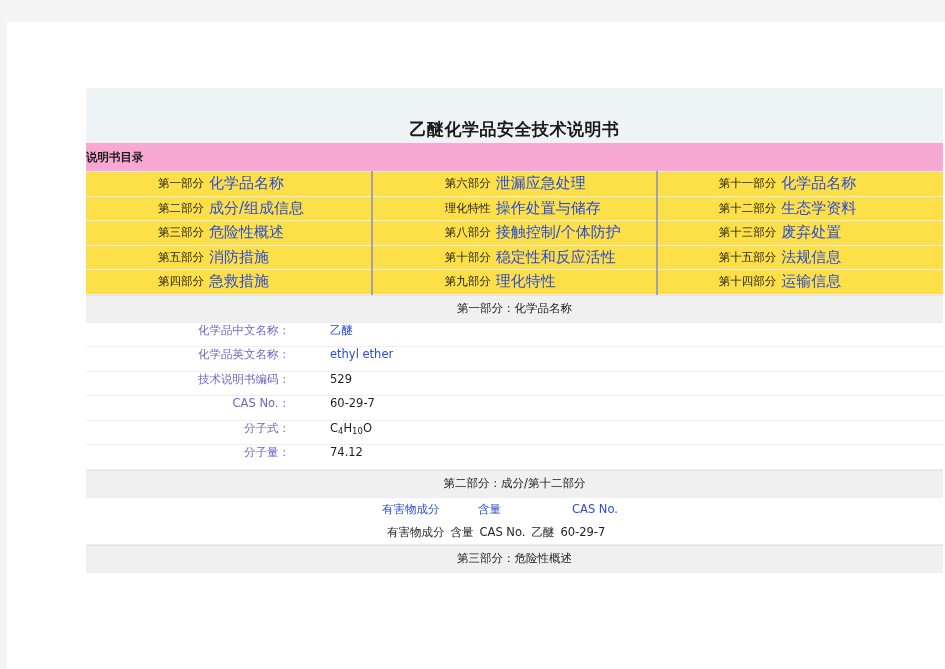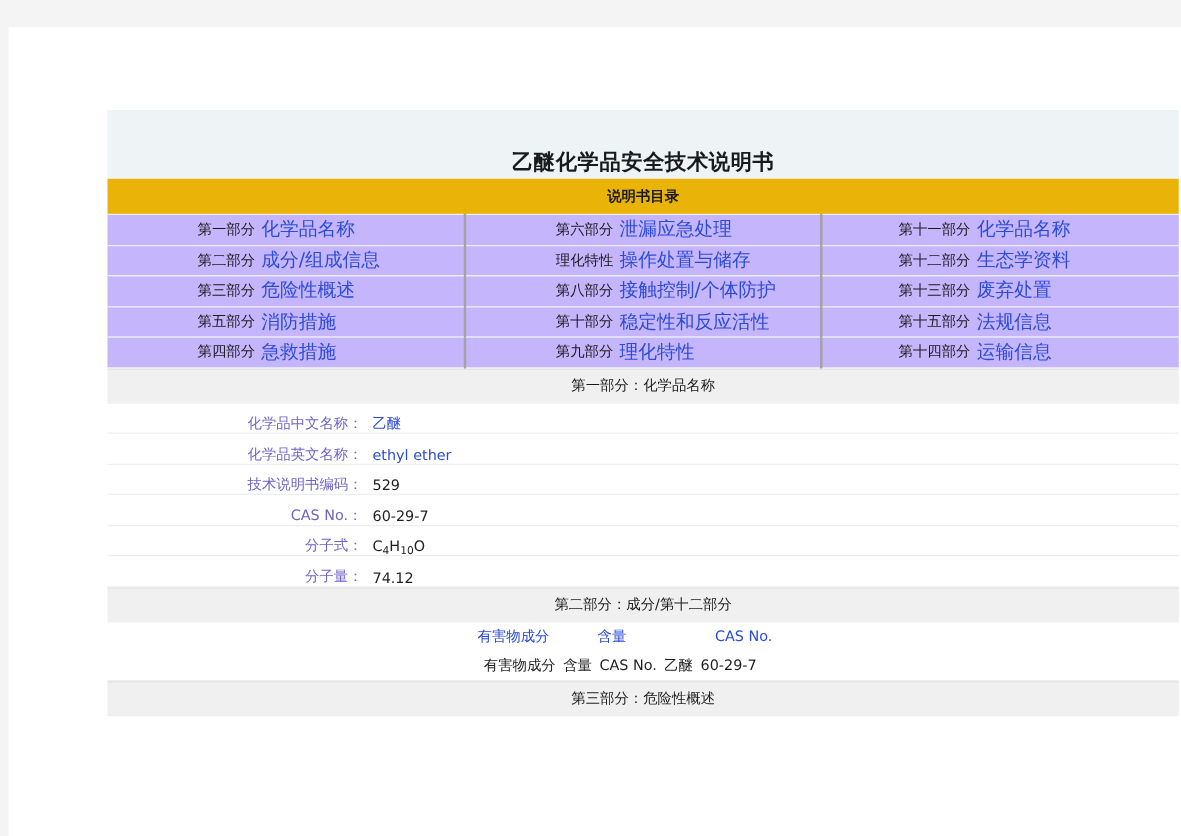--- a/index.html
+++ b/index.html
@@ -68,31 +68,31 @@
   table.grid td {
     border-bottom: 1px solid #eceff1;
     padding: 0;
     vertical-align: middle;
     font-size: 11.5px;
   }
 
   
   .toc-head {
     height: 28px;
-    text-align: center;
+    text-align: left;
     font-weight: bold;
     font-size: 11.5px;
     color: #1a1a1a;
-    background: #eab308;
+    background: #f9a8d4;
   }
 
   
   .toc-row td {
     height: 23.5px;
-    background: #c4b5fd;
+    background: #fde047;
   }
   .toc-cell {
     display: flex;
     align-items: center;
     height: 23.5px;
     white-space: nowrap;
   }
   .toc-num {
     color: #1a1a1a;
     text-align: right;
@@ -122,22 +122,23 @@
     border-top: 1px solid #e4e4e4;
   }
 
   
   .prop-row td {
     height: 23.5px;
     background: #ffffff;
   }
   .prop-line {
     display: flex;
-    align-items: flex-end;
+    align-items: flex-start;
     height: 23.5px;
+    gap: 32px;
   }
   .prop-label {
     width: 204px;
     flex: 0 0 auto;
     text-align: right;
     padding-right: 8px;
     color: #6f63c8;
     font-size: 11.5px;
     white-space: nowrap;
   }

